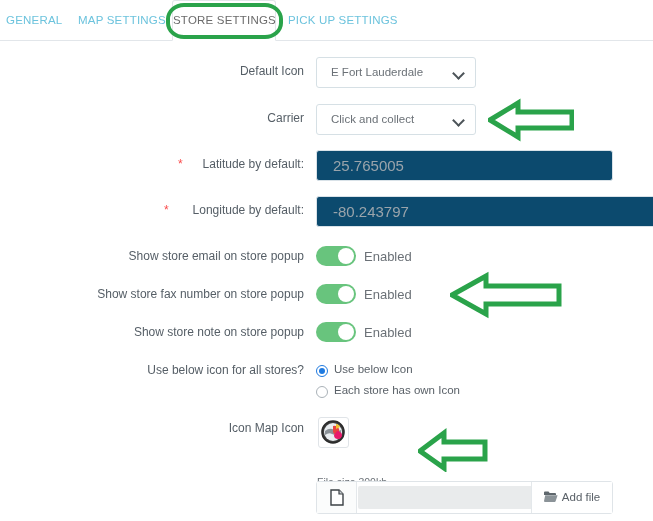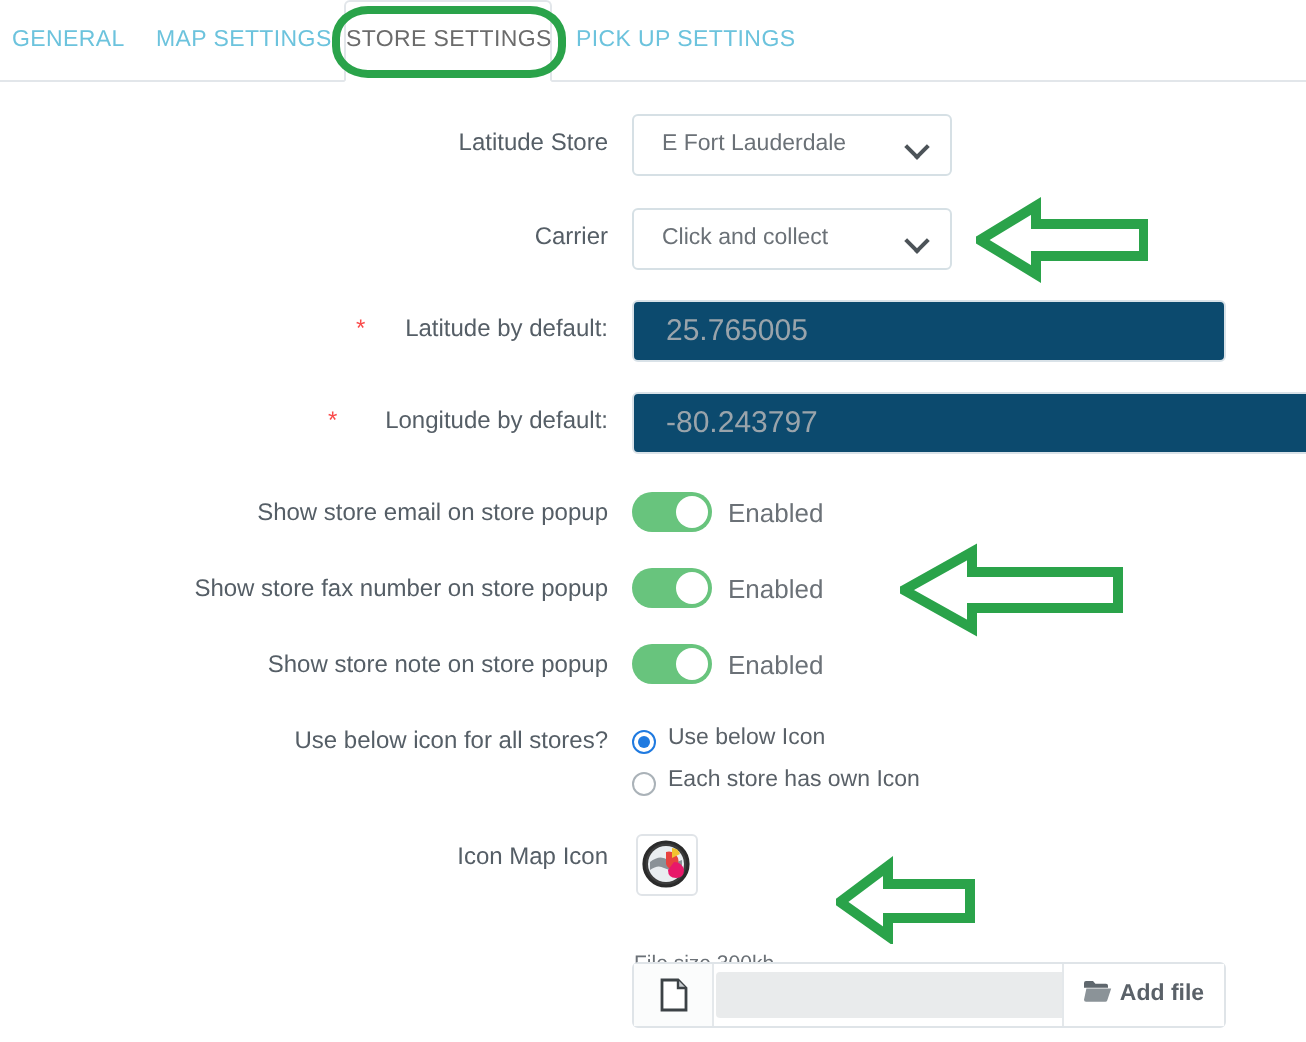--- a/index.html
+++ b/index.html
@@ -179,21 +179,20 @@
   }
 
   
   .filebar {
     position: absolute;
     left: 316px; top: 481px;
     width: 297px; height: 33px;
     border: 1px solid #dfe4e8;
     border-radius: 3px;
     background: #ffffff;
-    font-weight: bold;
   }
   .filebar .fb-icon {
     position: absolute;
     left: 0; top: 0;
     width: 40px; height: 31px;
     border-right: 1px solid #e4e8eb;
     background: #fbfcfc;
   }
   .filebar .fb-field {
     position: absolute;
@@ -224,21 +223,21 @@
 <div id="page">
 
   <div class="tabbar">
     <div class="tab tab-general">GENERAL</div>
     <div class="tab tab-map">MAP SETTINGS</div>
     <div class="tab tab-store active">STORE SETTINGS</div>
     <div class="tab tab-pickup">PICK UP SETTINGS</div>
   </div>
   <div class="tab-highlight"></div>
 
-  <div class="lbl lbl-w" style="top:64px;">Latitude Store</div>
+  <div class="lbl lbl-w" style="top:64px;">Default Icon</div>
   <div class="sel" style="left:316px; top:57px; width:160px;">
     <span>E Fort Lauderdale</span>
     <span class="caret"></span>
   </div>
 
   <div class="lbl lbl-w" style="top:111px;">Carrier</div>
   <div class="sel" style="left:316px; top:104px; width:160px;">
     <span>Click and collect</span>
     <span class="caret"></span>
   </div>

